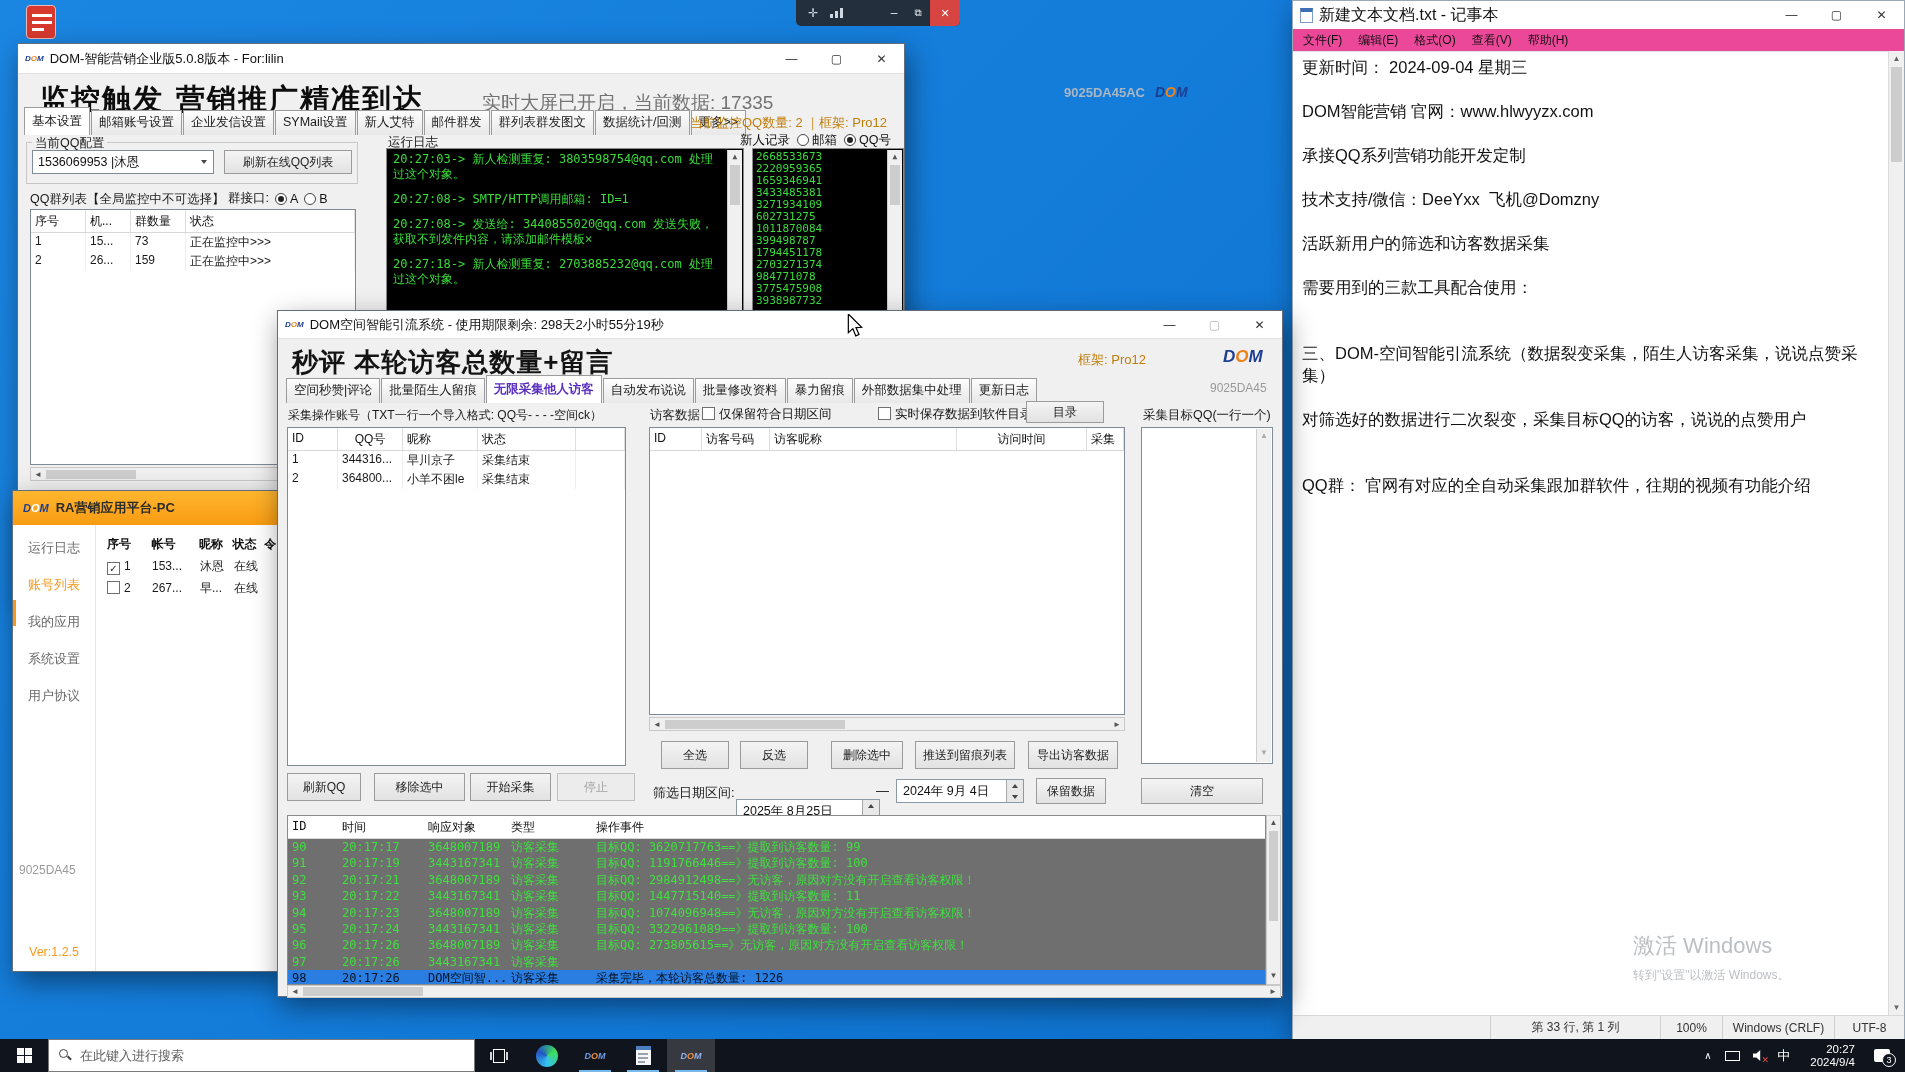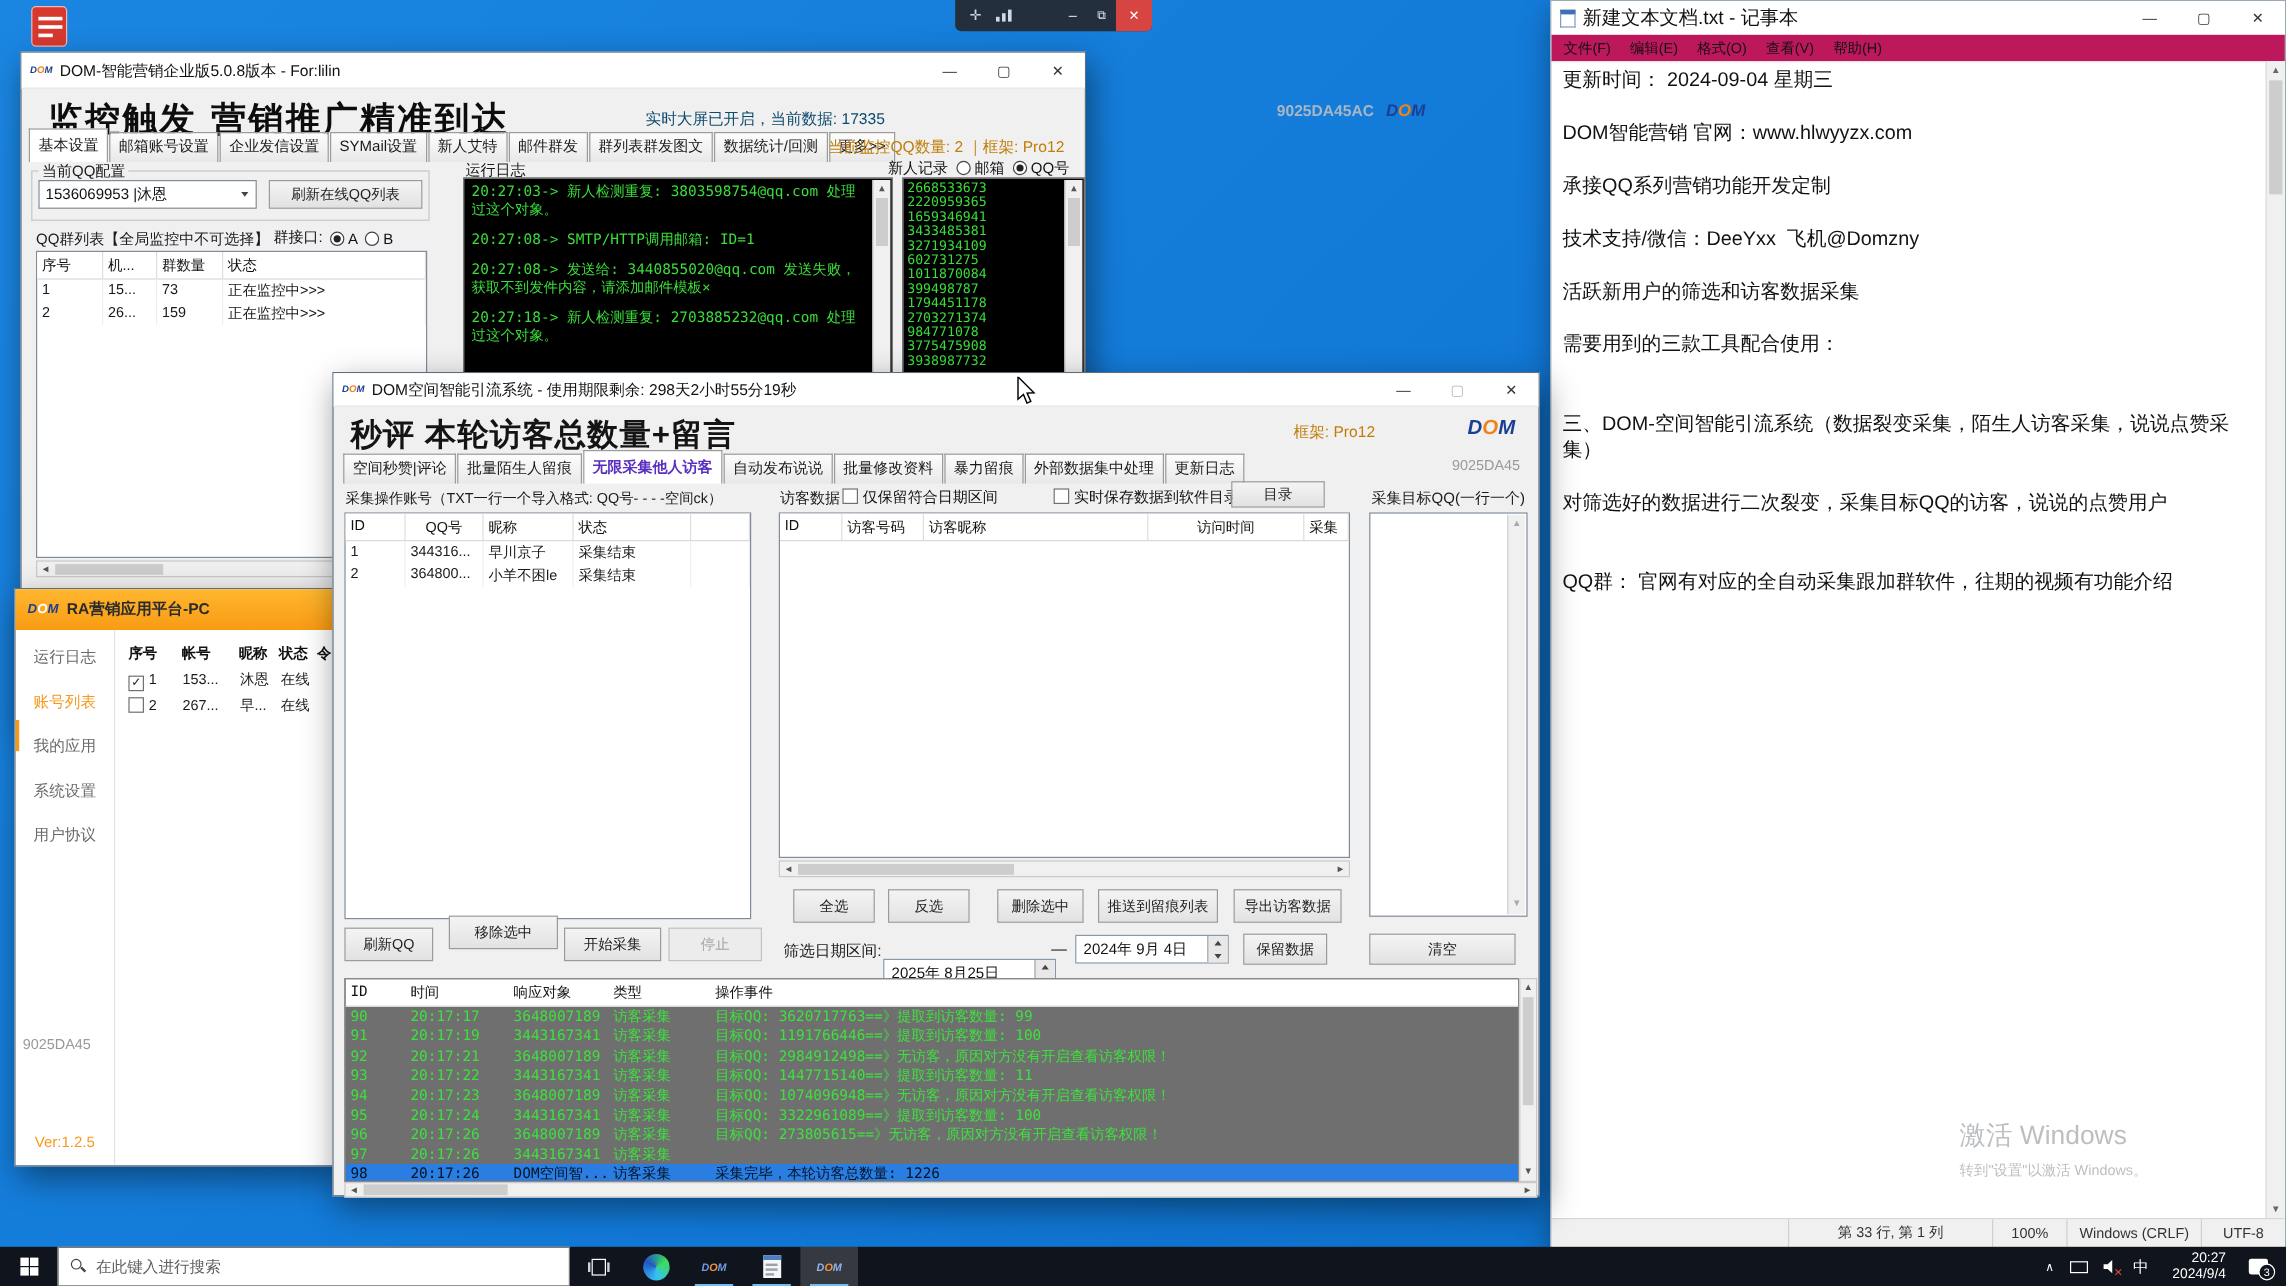--- a/index.html
+++ b/index.html
@@ -89,21 +89,21 @@
   <div class="tb">
     <span class="brand mini-ico"><span class="b1">D</span><span class="b2">O</span><span class="b3">M</span></span>
     <span>DOM-智能营销企业版5.0.8版本 - For:lilin</span>
     <span class="wbtns">
       <span class="wb">—</span>
       <span class="wb">▢</span>
       <span class="wb">✕</span>
     </span>
   </div>
   <div class="abs" style="left:22px;top:36px;font-family:'DejaVu Serif',serif;font-weight:bold;font-size:29px;letter-spacing:2px;color:#0d0d0d">监控触发 营销推广精准到达</div>
-  <div class="abs" style="left:520px;top:46px;font-size:13px;color:#0c4a6e">实时大屏已开启，当前数据: 17335</div>
+  <div class="abs" style="left:464px;top:46px;font-size:19px;color:#737373">实时大屏已开启，当前数据: 17335</div>
 
   <div class="tabs" style="left:6px;top:63px">
 
   <span class="xtab selected">基本设置</span>
       <span class="xtab">邮箱账号设置</span>
       <span class="xtab">企业发信设置</span>
       <span class="xtab">SYMail设置</span>
       <span class="xtab">新人艾特</span>
       <span class="xtab">邮件群发</span>
       <span class="xtab">群列表群发图文</span>
@@ -290,21 +290,21 @@
         <div class="trow">
           <span style="width:50px">2</span>
           <span style="width:65px">364800...</span>
           <span style="width:75px">小羊不困le</span>
           <span style="width:98px">采集结束</span>
           <span style="flex:1"></span>
         </div>
       </div>
   </div>
   <div class="btn" style="left:9px;top:462px;width:74px;height:28px">刷新QQ</div>
-  <div class="btn" style="left:96px;top:452px;width:91px;height:28px">移除选中</div>
+  <div class="btn" style="left:96px;top:462px;width:91px;height:28px">移除选中</div>
   <div class="btn" style="left:192px;top:462px;width:81px;height:28px">开始采集</div>
   <div class="btn dis" style="left:279px;top:462px;width:78px;height:28px">停止</div>
 
   <div class="lbl" style="left:372px;top:96px">访客数据</div>
   <div class="abs" style="left:424px;top:95px;font-size:12.5px"><span class="cbx"></span><span>仅保留符合日期区间</span></div>
   <div class="abs" style="left:600px;top:95px;font-size:12.5px"><span class="cbx"></span><span>实时保存数据到软件目录</span></div>
   <div class="btn" style="left:748px;top:90px;width:78px;height:22px">目录</div>
 
   <div class="listpanel" style="left:371px;top:116px;width:476px;height:288px">
     <div class="tblh">
@@ -452,21 +452,21 @@
 <div class="win" style="left:1292px;top:0;width:613px;height:1040px;background:#fff;border-color:#9aa7b4;z-index:2">
   <div class="tb" style="height:28px;border-bottom:none">
     <span style="width:13px;height:15px;background:#fff;border:1px solid #7f9cc4;border-top:4px solid #3f6fb5;margin-right:6px;display:inline-block"></span>
     <span style="font-size:16px">新建文本文档.txt - 记事本</span>
     <span class="wbtns">
       <span class="wb">—</span>
       <span class="wb">▢</span>
       <span class="wb">✕</span>
     </span>
   </div>
-  <div style="height:22px;display:flex;align-items:center;padding-left:2px;background:#be185d">
+  <div style="height:22px;display:flex;align-items:center;padding-left:2px;background:#ec4899">
 
   <span class="menu-it">文件(F)</span>
       <span class="menu-it">编辑(E)</span>
       <span class="menu-it">格式(O)</span>
       <span class="menu-it">查看(V)</span>
       <span class="menu-it">帮助(H)</span>
     </div>
   <div class="abs" style="left:0;top:50px;right:16px;bottom:24px;background:#fff;padding:4px 0 0 9px;overflow:hidden;border-top:1px solid #e0e0e0">
 
   <div class="npline">更新时间： 2024-09-04 星期三</div>

